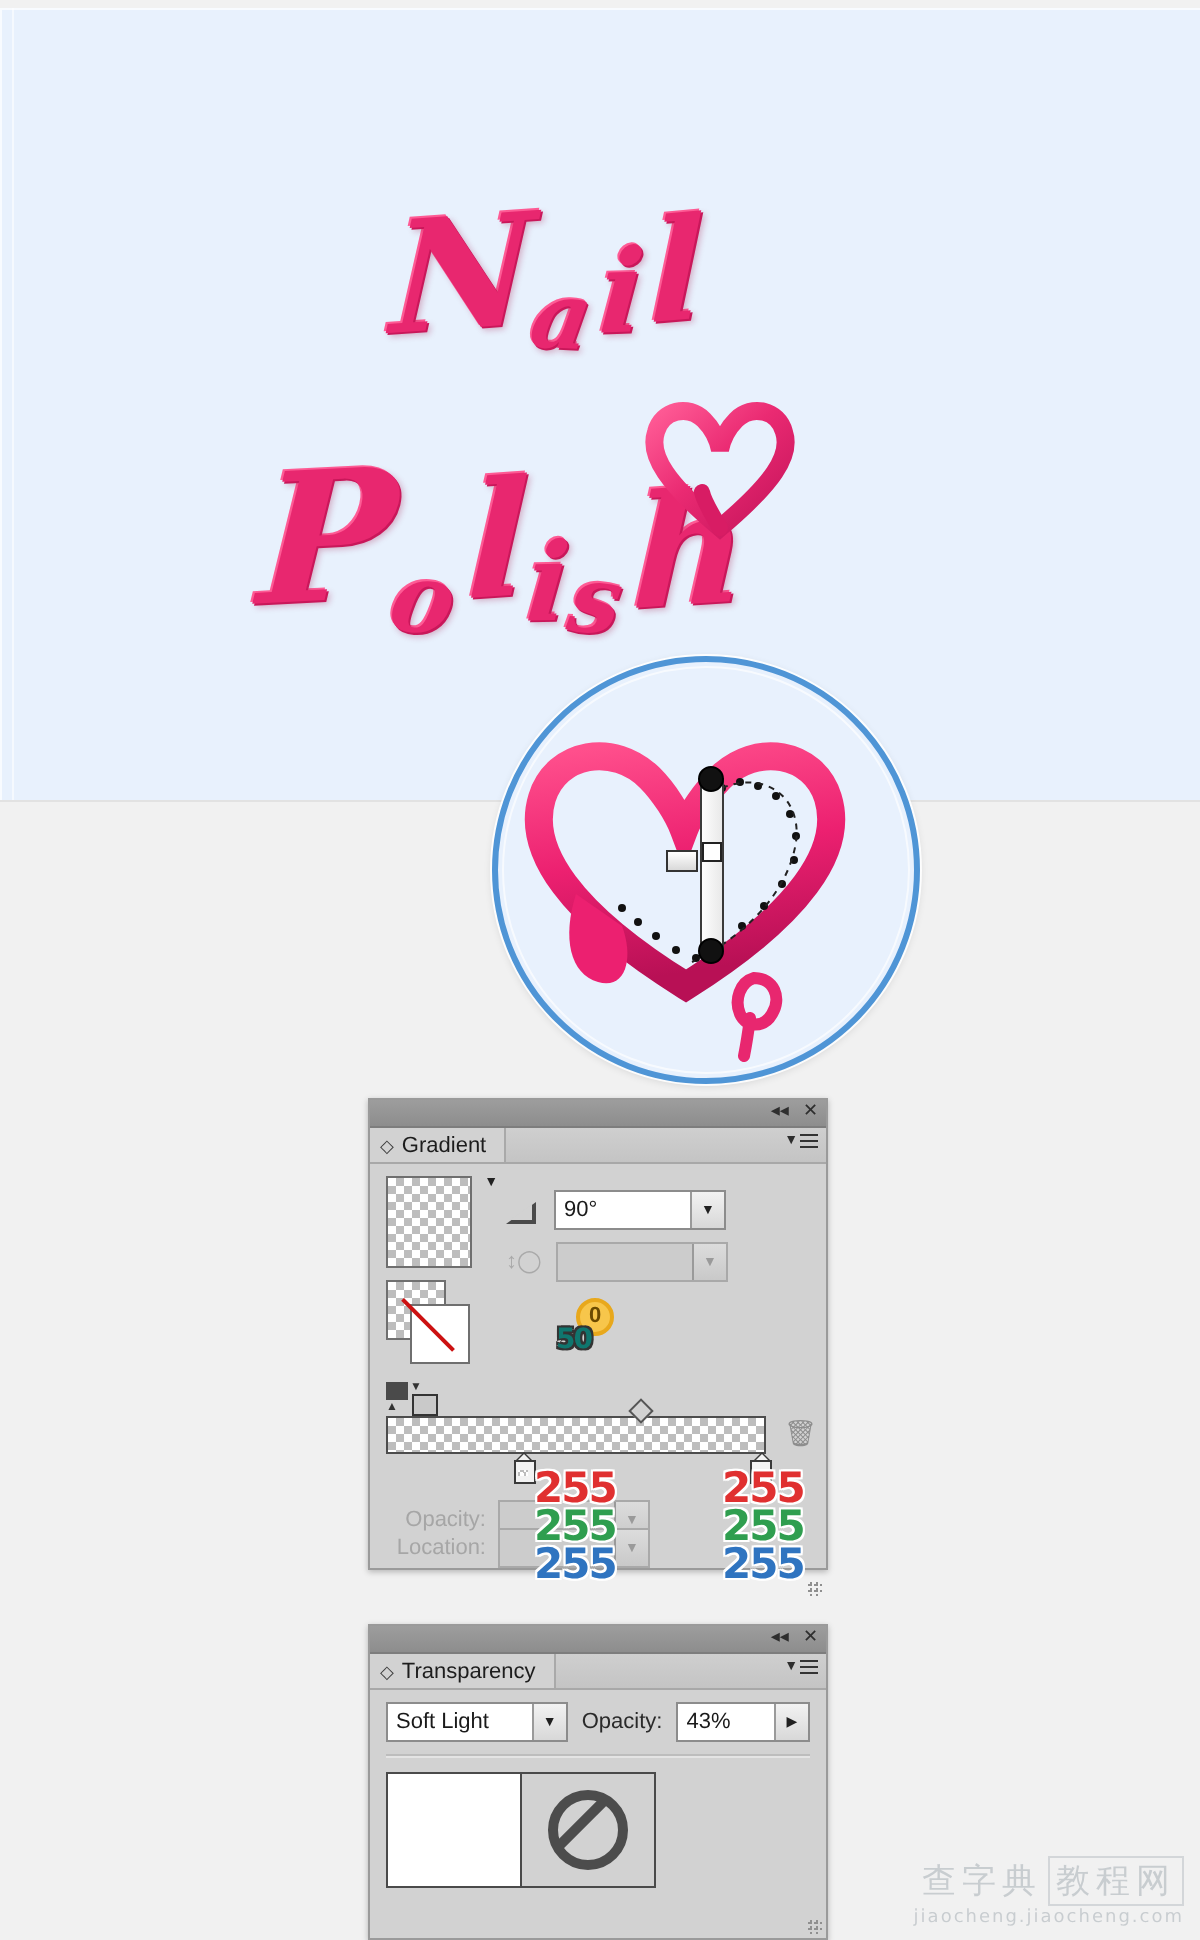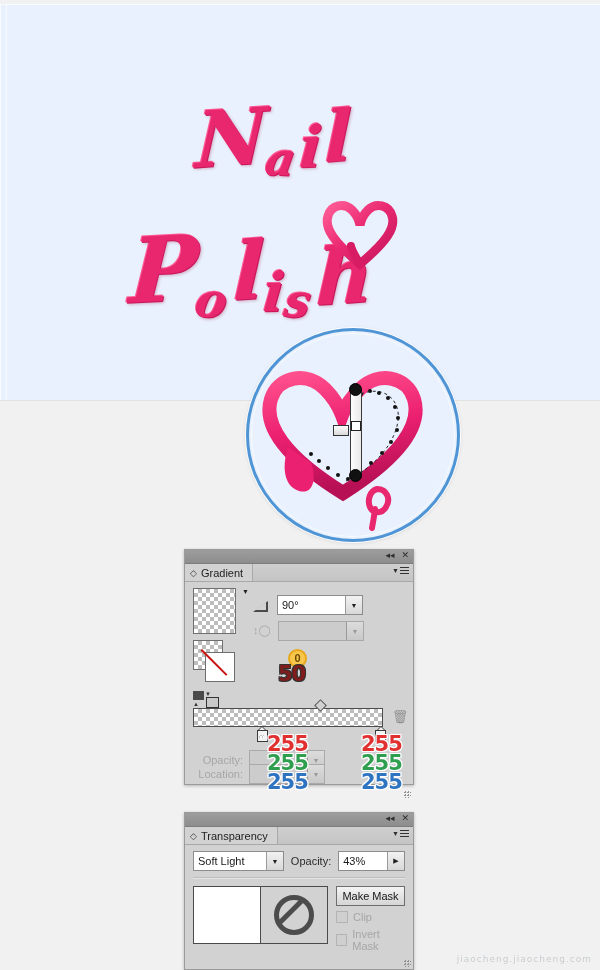--- a/index.html
+++ b/index.html
@@ -295,21 +295,21 @@
     position:absolute;
     width:15px;height:15px;border-radius:50%;
     background:#f7c64b;border:2px solid #e8a81c;
     color:#6b4a00;font-weight:700;font-size:11px;
     display:flex;align-items:center;justify-content:center;
     line-height:1;
   }
   .badge-fifty{
     position:absolute;
     font-family:"DejaVu Sans",sans-serif;
-    font-weight:700;font-size:21px;color:#7f1d1d;
+    font-weight:700;font-size:14px;color:#0f766e;
     text-shadow:1px 1px 0 #333,-1px -1px 0 #333,1px -1px 0 #333,-1px 1px 0 #333;
     letter-spacing:-1px;
   }
 
   
   #panel-transparency{left:184px;top:812px;width:228px;}
   .btn{
     height:18px;border:1px solid #6e6e6e;
     background:linear-gradient(180deg,#f4f4f4,#d5d5d5);
     display:flex;align-items:center;justify-content:center;
@@ -584,34 +584,24 @@
     <div class="tp-divider"></div>
 
     <div style="display:flex;align-items:flex-start;gap:8px;">
       <div style="display:flex;">
         <div class="thumb-white"></div>
         <div class="thumb-none" style="border-left:0;">
           <div class="no-symbol"></div>
         </div>
       </div>
 
-      <div style="flex:1;">
-        <div class="btn">
-          <span>Make Mask</span>
-        </div>
-        <div class="chk-row">
-          <div class="chk-box"></div>
-          <span class="lbl dim">Clip</span>
-        </div>
-        <div class="chk-row">
-          <div class="chk-box"></div>
-          <span class="lbl dim">Invert Mask</span>
-        </div>
-      </div>
     </div>
 
     <div class="resize-grip"></div>
   </div>
 </div>
 
 <div id="watermark">
+  <div class="wm-top">
+    <span>查字典</span><span class="wm-box">教程网</span>
+  </div>
   <div class="wm-bot">jiaocheng.jiaocheng.com</div>
 </div>
 
 </body></html>

